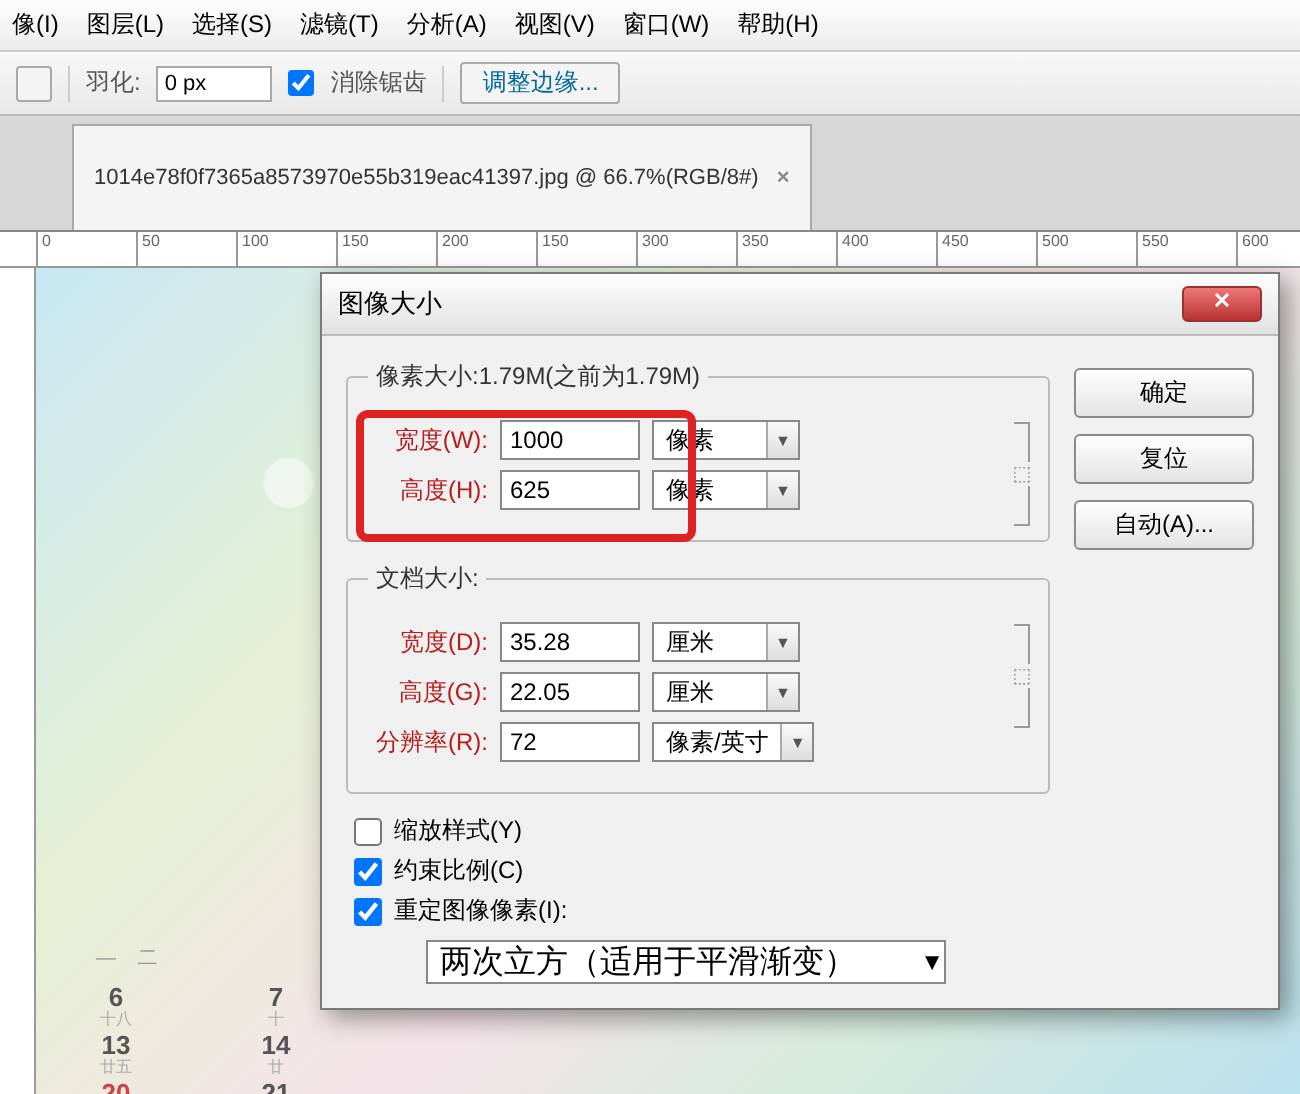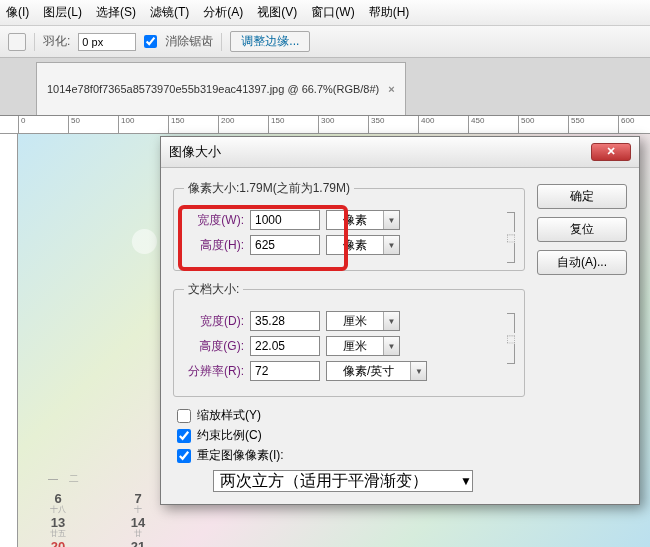--- a/index.html
+++ b/index.html
@@ -45,24 +45,24 @@
 .dlg-title { background: linear-gradient(#fdfdfd, #e2e2e2); border-bottom: 1px solid #bbb; padding: 6px 8px; display: flex; align-items: center; justify-content: space-between; font-size: 13px; }
 .dlg-close { background: linear-gradient(#e77, #b33); color: #fff; border: 1px solid #933; border-radius: 3px; width: 40px; height: 18px; text-align: center; line-height: 15px; font-size: 11px; font-weight: bold; }
 .dlg-body { padding: 12px; display: flex; gap: 12px; }
 .dlg-left { flex: 1; }
 .dlg-right { width: 90px; display: flex; flex-direction: column; gap: 8px; padding-top: 4px; }
 .btn { background: linear-gradient(#fefefe, #e4e4e4); border: 1px solid #8a8a8a; border-radius: 3px; padding: 3px 0; text-align: center; font-size: 12px; cursor: default; }
 
 fieldset { border: 1px solid #bbb; border-radius: 3px; padding: 8px 10px 10px; margin-bottom: 10px; position: relative; }
 fieldset legend { padding: 0 4px; color: #333; font-size: 12px; }
 .row { display: flex; align-items: center; gap: 6px; margin: 5px 0; }
-.row label { width: 60px; text-align: right; color: #701a75; }
+.row label { width: 60px; text-align: right; color: #b91c1c; }
 .row input[type=text] { width: 70px; height: 20px; border: 1px solid #888; padding: 0 4px; font-size: 12px; background: #fff; }
 .unit { display: flex; align-items: center; border: 1px solid #888; background: #fff; height: 20px; }
-.unit span { padding: 0 16px; min-width: 56px; font-size: 12px; }
+.unit span { padding: 0 6px; min-width: 56px; font-size: 12px; }
 .unit .dd { width: 16px; height: 18px; border-left: 1px solid #aaa; display: flex; align-items: center; justify-content: center; font-size: 8px; color: #555; background: linear-gradient(#fafafa,#ddd); }
 .link-bracket { position: absolute; right: 6px; width: 14px; display: flex; flex-direction:column; align-items:center; justify-content:center; color:#888; font-size:10px; }
 .link-bracket .br { border: 1px solid #999; border-left: none; width: 8px; }
 
 .redbox { position: absolute; border: 4px solid #d22; border-radius: 6px; pointer-events: none; }
 
 .checks { margin: 6px 0 0 4px; }
 .checks .row { margin: 3px 0; }
 .checks input[type=checkbox] { width: 14px; height: 14px; }
 .resample { margin: 6px 0 0 40px; }

